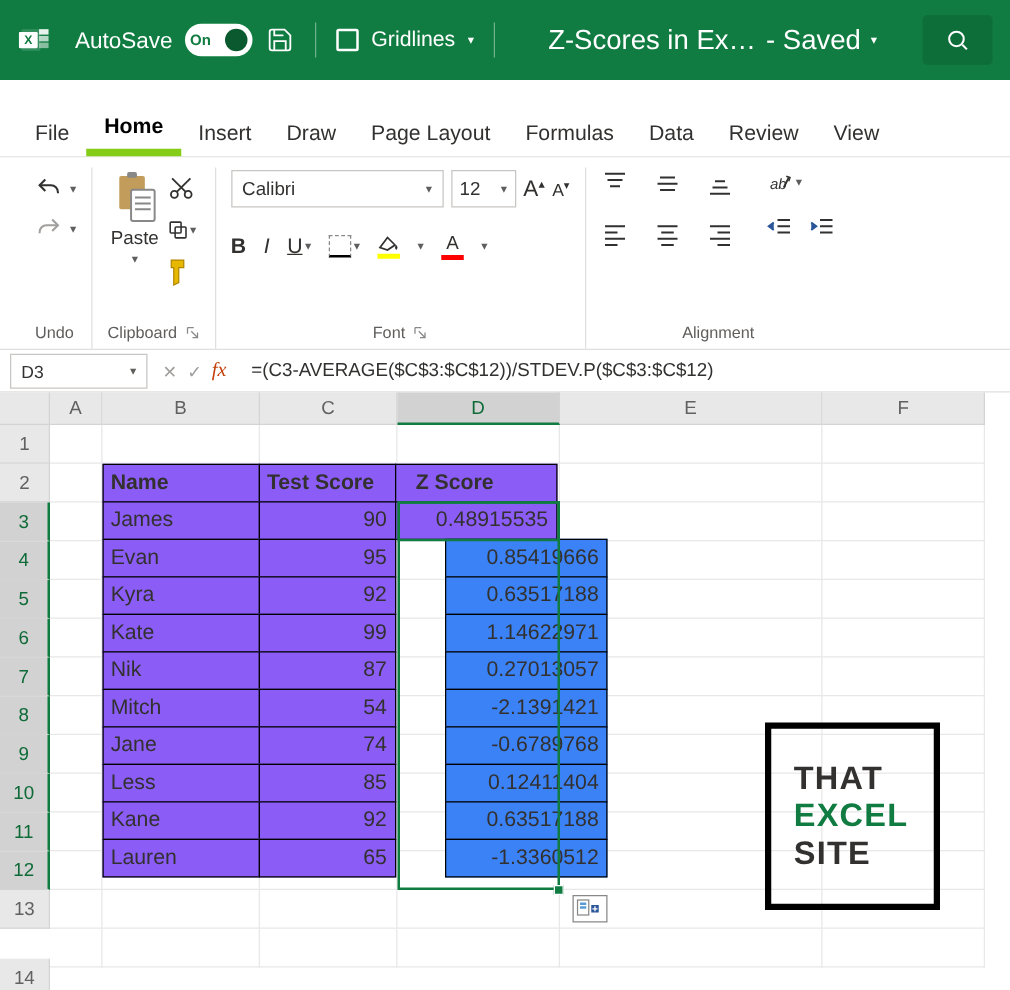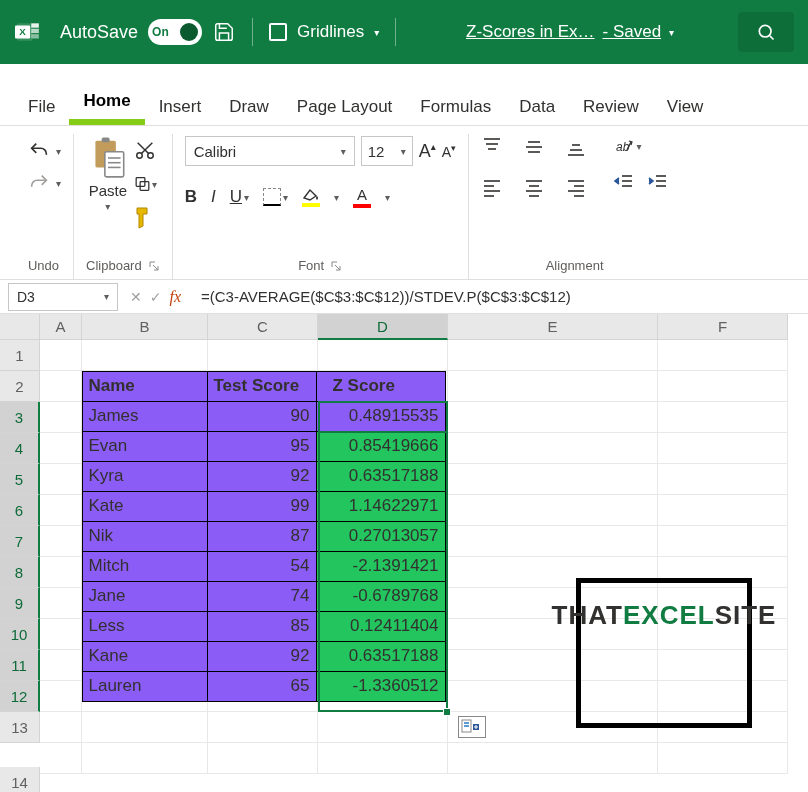--- a/index.html
+++ b/index.html
@@ -10,21 +10,21 @@
 .excel-icon { width: 28px; height: 28px; display: flex; align-items: center; justify-content: center; }
 .autosave { font-size: 18px; margin-left: 8px; }
 .toggle { width: 54px; height: 26px; background: #fff; border-radius: 13px; display: flex; align-items: center; position: relative; padding: 0 4px; }
 .toggle-label { font-size: 12px; color: #107c41; font-weight: 600; }
 .toggle-knob { width: 18px; height: 18px; border-radius: 50%; background: #0b5a2f; position: absolute; right: 4px; }
 .qat-icon { width: 24px; height: 24px; display: flex; align-items: center; justify-content: center; }
 .sep { width: 1px; height: 28px; background: rgba(255,255,255,0.4); margin: 0 6px; }
 .gridlines-chk { width: 18px; height: 18px; border: 2px solid #fff; border-radius: 2px; }
 .gridlines-txt { font-size: 17px; }
 .title-center { flex: 1; display: flex; align-items: center; justify-content: center; gap: 8px; }
-.title-doc { font-size: 17px; text-decoration: underline; }
+.title-doc { font-size: 22px; }
 .search-btn { width: 56px; height: 40px; background: #0e6e3a; border-radius: 4px; display: flex; align-items: center; justify-content: center; }
 
 
 .tabs { height: 62px; display: flex; align-items: flex-end; padding: 0 14px; gap: 0; border-bottom: 1px solid #e1dfdd; }
 .tab { padding: 10px 14px 8px; font-size: 17px; color: #323130; cursor: pointer; }
 .tab.active { font-weight: 600; border-bottom: 6px solid #84cc16; color: #000; }
 
 
 .ribbon { height: 154px; display: flex; padding: 8px 0 0 14px; gap: 0; border-bottom: 1px solid #e1dfdd; background: #fff; }
 .group { display: flex; flex-direction: column; align-items: center; padding: 0 12px; border-right: 1px solid #e1dfdd; }
@@ -79,27 +79,27 @@
 
 .data-table { position: absolute; left: 42px; top: 31px; }
 .dt-row { display: flex; }
 .dt-cell { border: 1px solid #000; height: 31px; display: flex; align-items: center; padding: 0 6px; font-size: 17px; background: #8b5cf6; margin: -0.5px; }
 .dt-head { font-weight: bold; }
 .dt-name { width: 126px; }
 .dt-score { width: 110px; justify-content: flex-end; }
 .dt-score.dt-head { justify-content: flex-start; }
 .dt-z { width: 130px; justify-content: flex-end; }
 .dt-z.dt-head { justify-content: flex-start; padding-left: 16px; }
-.dt-z.sel { background: #22c55e; }
+.dt-z.sel { background: #3b82f6; margin-left: 40px; }
 
 .selection-border { position: absolute; border: 2px solid #107c41; pointer-events: none; }
 .fill-handle { position: absolute; width: 8px; height: 8px; background: #107c41; border: 1px solid #fff; }
 .paste-options { position: absolute; width: 28px; height: 22px; border: 1px solid #888; background: #fff; display: flex; align-items: center; justify-content: center; font-size: 11px; }
 
-.logo-box { position: absolute; right: 36px; top: 238px; width: 176px; height: 150px; border: 5px solid #000; padding: 18px 18px; display: flex; flex-direction: row; justify-content: center; }
+.logo-box { position: absolute; right: 36px; top: 238px; width: 140px; height: 150px; border: 5px solid #000; padding: 18px 18px; display: flex; flex-direction: column; justify-content: center; }
 .logo-txt { font-size: 26px; font-weight: 800; letter-spacing: 1px; line-height: 1.15; font-family: Arial, sans-serif; }
 .logo-excel { color: #107c41; }
 
 .caret { font-size: 10px; color: #605e5c; }
 .caret-w { font-size: 10px; color: #fff; }
 </style>
 </head>
 <body>
 
 <div class="titlebar">

